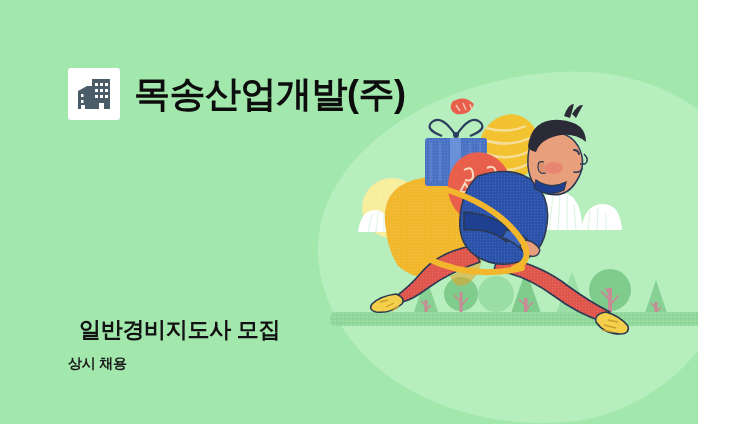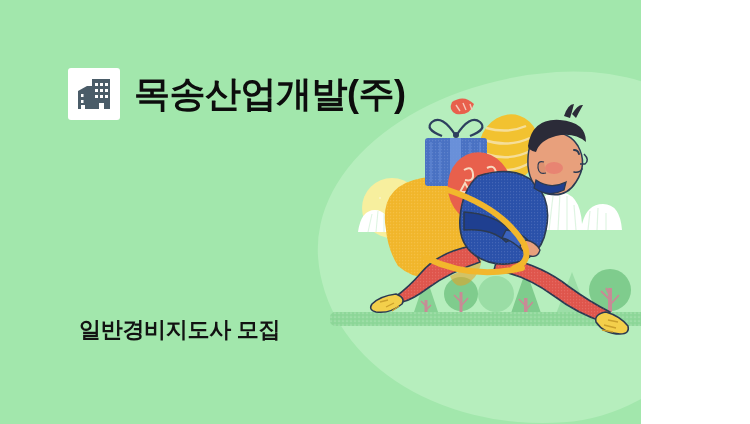--- a/index.html
+++ b/index.html
@@ -9,21 +9,21 @@
   }
   body {
     width: 750px;
     height: 424px;
     overflow: hidden;
     font-family: "Liberation Sans", "DejaVu Sans", sans-serif;
   }
 
   .banner {
     position: relative;
-    width: 641px;
+    width: 698px;
     height: 424px;
     background: #a2e7ac;
     overflow: hidden;
   }
 
   
   .blob {
     position: absolute;
     left: 318px;
     top: 74px;
@@ -338,15 +338,16 @@
           <rect x="6" y="30" width="4" height="4" fill="#ffffff"></rect>
           <rect x="24" y="28" width="5" height="6" fill="#ffffff"></rect>
         </svg>
       </span>
     </div>
     <div class="company-name">목송산업개발(주)</div>
   </div>
 
   <div class="caption">
     <p class="caption-title">일반경비지도사 모집</p>
+    <p class="caption-sub">상시 채용</p>
   </div>
 
 </div>
 
 </body></html>

